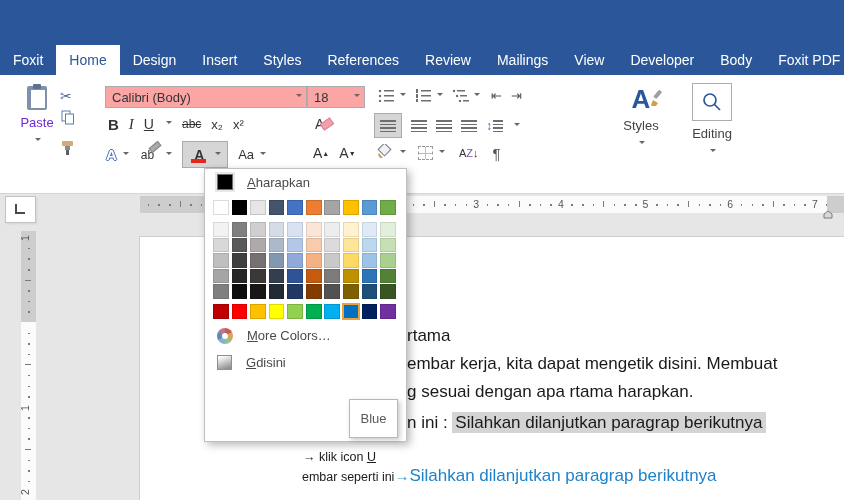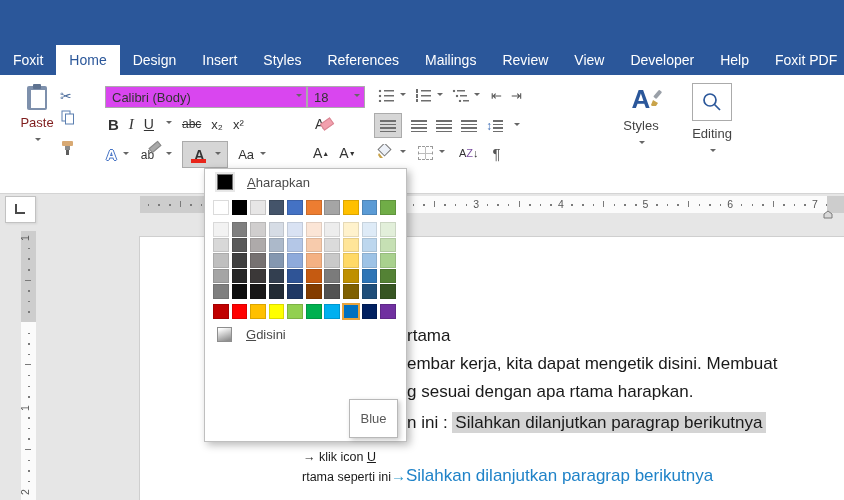--- a/index.html
+++ b/index.html
@@ -26,21 +26,21 @@
   .tabrow{left:0;top:30px;width:844px;height:45px;background:#2B579A;display:flex;align-items:flex-end;z-index:4}
   .tab{height:30px;display:flex;align-items:center;padding:0 13px;color:#FFF;font-size:14px;white-space:nowrap;gap:5px}
   .tab.active{background:#FFF;color:#2B579A}
   
   .ribbon{left:0;top:75px;width:844px;height:118px;background:#FFF;border-bottom:1px solid #D4D4D4;z-index:3}
   .gsep{width:1px;background:#DCDCDC;top:80px;height:106px}
   .glabel{font-size:11.5px;color:#555;top:176px}
   .launcher{width:9px;height:9px;border-right:1px solid #777;border-bottom:1px solid #777;top:179px}
   .launcher::after{content:"";position:absolute;right:1px;bottom:1px;width:5px;height:1px;background:#777;transform:rotate(45deg);transform-origin:right bottom}
   .rbtn{display:inline-flex;align-items:center;justify-content:center;height:24px;color:#333;font-size:14px}
-  .combo{border:1px solid #ABABAB;background:#d946ef;height:20px;display:flex;align-items:center;font-size:13px;color:#333;padding-left:6px;justify-content:space-between}
+  .combo{border:1px solid #ABABAB;background:#fca5a5;height:20px;display:flex;align-items:center;font-size:13px;color:#333;padding-left:6px;justify-content:space-between}
   .combo .chev{margin-right:4px}
   .row{display:flex;align-items:center}
   .pressed{background:#D6D6D6;border:1px solid #ABABAB}
   .bold-b{font-weight:bold;font-size:15px}
   .ital-i{font-family:"Liberation Serif",serif;font-style:italic;font-size:15px}
   .und-u{text-decoration:underline;font-size:14px}
   .strike{text-decoration:line-through;font-size:12px}
   .mini{font-size:7px;vertical-align:super;font-style:normal;text-decoration:none}
   .fx-a{font-weight:bold;font-size:15px;color:#FFF;text-shadow:-1px 0 #4472C4,1px 0 #4472C4,0 -1px #4472C4,0 1px #4472C4}
   .fc-wrap{position:relative;width:20px;text-align:center;font-weight:bold;font-size:14px;color:#333}
@@ -153,52 +153,52 @@
     <div class="tab">
       <span>Insert</span>
     </div>
     <div class="tab">
       <span>Styles</span>
     </div>
     <div class="tab">
       <span>References</span>
     </div>
     <div class="tab">
+      <span>Review</span>
+    </div>
+    <div class="tab">
       <span>Mailings</span>
     </div>
     <div class="tab">
-      <span>Review</span>
-    </div>
-    <div class="tab">
       <span>View</span>
     </div>
     <div class="tab">
       <span>Developer</span>
     </div>
     <div class="tab">
-      <span>Help</span>
+      <span>Body</span>
     </div>
     <div class="tab">
       <span>Foxit PDF</span>
     </div>
   </div>
 
 
 <div class="abs ribbon"></div>
 
 
 <div class="abs" style="left:13px;top:84px;width:48px;text-align:center;z-index:6">
   <span>
     <svg width="22" height="27">
         <rect x="1" y="2" width="20" height="24" rx="2" fill="#7E90AC"></rect>
         <rect x="7" y="0" width="8" height="5" rx="1" fill="#5E7290"></rect>
         <rect x="5" y="6" width="14" height="18" fill="#FFF"></rect>
       </svg>
   </span>
-  <div class="rlabel" style="font-size:13px;color:#7f1d1d">Paste</div>
+  <div class="rlabel" style="font-size:13px;color:#6d28d9">Paste</div>
   <i class="chev dk" style="margin-top:2px"></i>
 </div>
 <span class="abs" style="left:60px;top:88px;font-size:14px;color:#4A6B9B;z-index:6">✂</span>
 <span class="abs" style="left:61px;top:110px;z-index:6">
   <svg width="14" height="15">
       <rect x="1" y="1" width="8" height="10" fill="#FFF" stroke="#5B7FB0"></rect>
       <rect x="4.5" y="4" width="8" height="10" fill="#FFF" stroke="#5B7FB0"></rect>
     </svg>
 </span>
 <span class="abs" style="left:60px;top:140px;z-index:6">
@@ -446,21 +446,21 @@
 <div class="dline" style="left:407px;top:326px">rtama</div>
 <div class="dline" style="left:407px;top:354px">embar kerja, kita dapat mengetik disini. Membuat</div>
 <div class="dline" style="left:407px;top:382px">g sesuai dengan apa rtama harapkan.</div>
 <div class="dline" style="left:407px;top:413px">
   <span>n ini : </span><span class="dsel" id="sel-span" style="background: rgb(212, 212, 212);">Silahkan dilanjutkan paragrap berikutnya</span>
 </div>
 <div class="dline dsmall" style="left:303px;top:450px">
   <span>→</span><span> klik icon </span><span style="text-decoration:underline">U</span>
 </div>
 <div class="dline" style="left:302px;top:466px;display:flex;align-items:baseline">
-  <span class="dsmall" style="color:#1A1A1A">rtama seperti ini </span>
+  <span class="dsmall" style="color:#1A1A1A">embar seperti ini </span>
   <span id="arr6" style="font-size: 15px; color: rgb(44, 150, 200);">→</span>
   <span id="blue6" class="dblue" style="color: rgb(32, 131, 200);"> Silahkan dilanjutkan paragrap berikutnya</span>
 </div>
 
 
 <div class="abs menu">
   <div class="mrow">
     <span class="mswatch"></span>
     <span><span class="ukey">A</span><span>harapkan</span></span>
   </div>
@@ -543,20 +543,24 @@
       <span class="sw" style="background: rgb(255, 0, 0);"></span>
       <span class="sw" style="background: rgb(255, 192, 0);"></span>
       <span class="sw" style="background: rgb(255, 255, 0);"></span>
       <span class="sw" style="background: rgb(146, 208, 80);"></span>
       <span class="sw" style="background: rgb(0, 176, 80);"></span>
       <span class="sw" style="background: rgb(0, 176, 240);"></span>
       <span class="sw hovered" style="background: rgb(0, 112, 192);"></span>
       <span class="sw" style="background: rgb(0, 32, 96);"></span>
       <span class="sw" style="background: rgb(112, 48, 160);"></span>
     </div>
+  <div class="mrow" style="margin-top:2px">
+    <span class="wheel"></span>
+    <span><span class="ukey">M</span><span>ore Colors…</span></span>
+  </div>
   <div class="mrow" style="margin-top:1px">
     <span class="grad-ic"></span>
     <span><span class="ukey">G</span><span>disini</span></span>
   </div>
   <span class="submenu-arrow" style="top:261px"></span>
 </div>
 
 <div class="abs tooltip">Blue</div>
 
 

